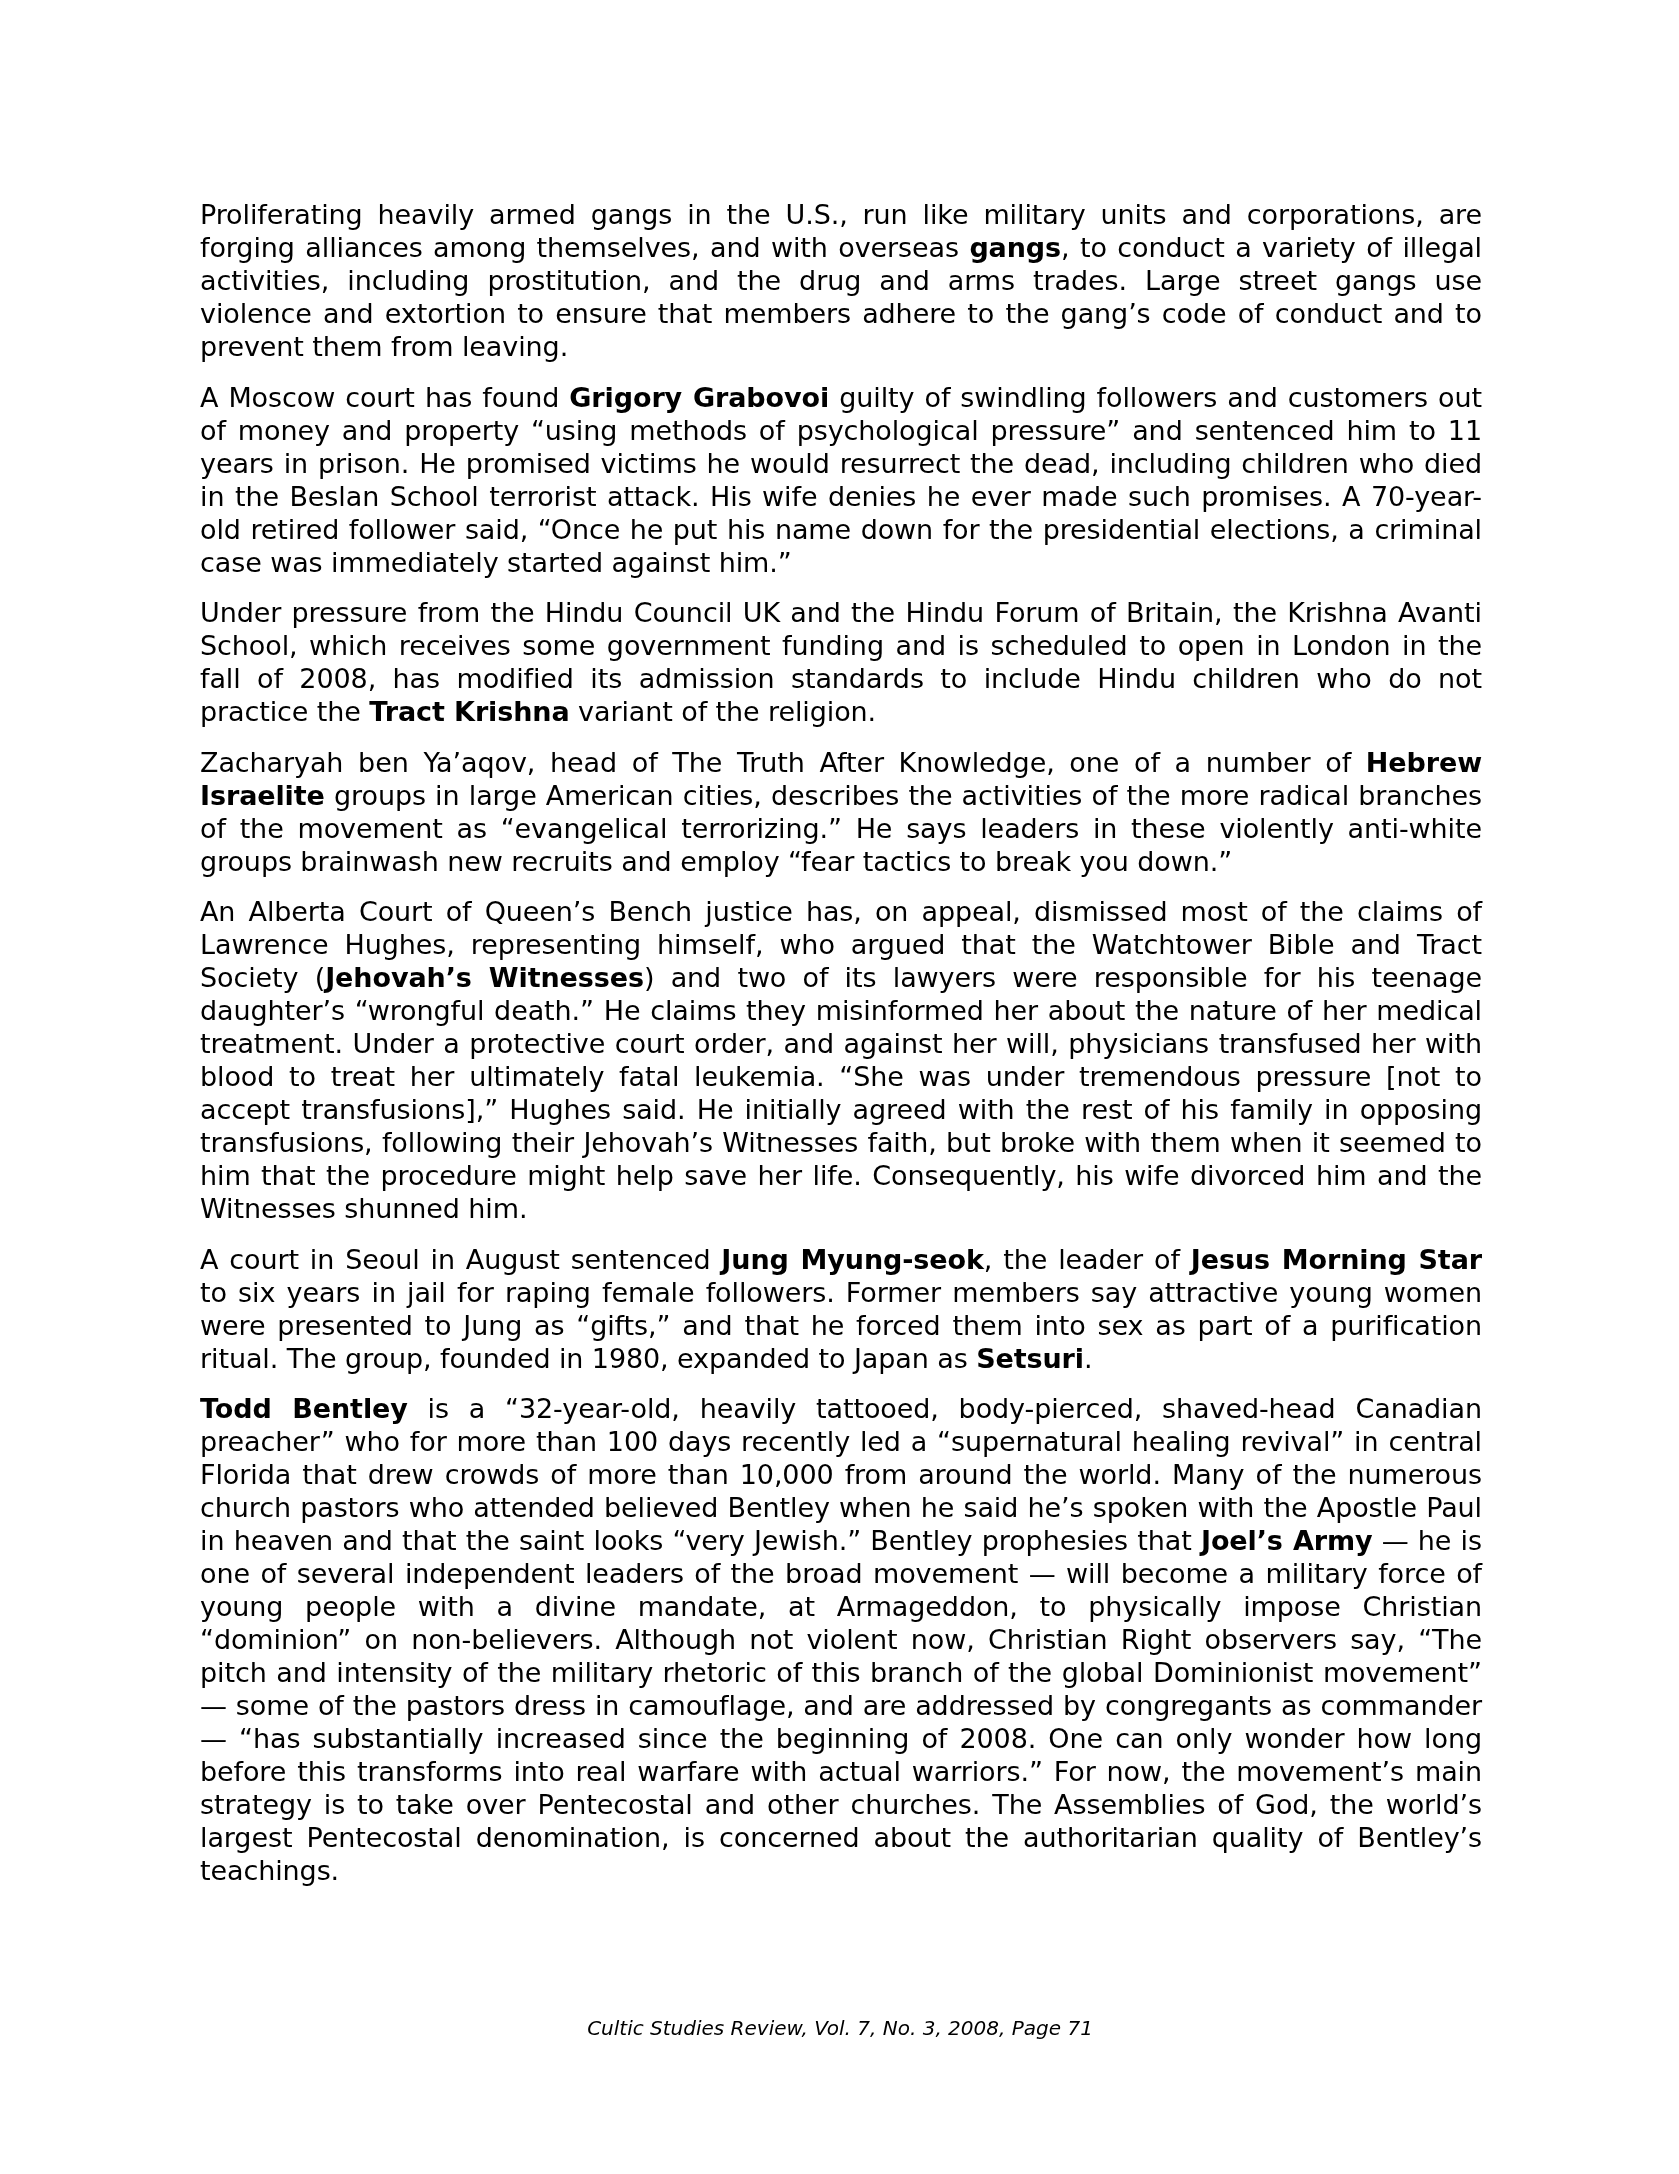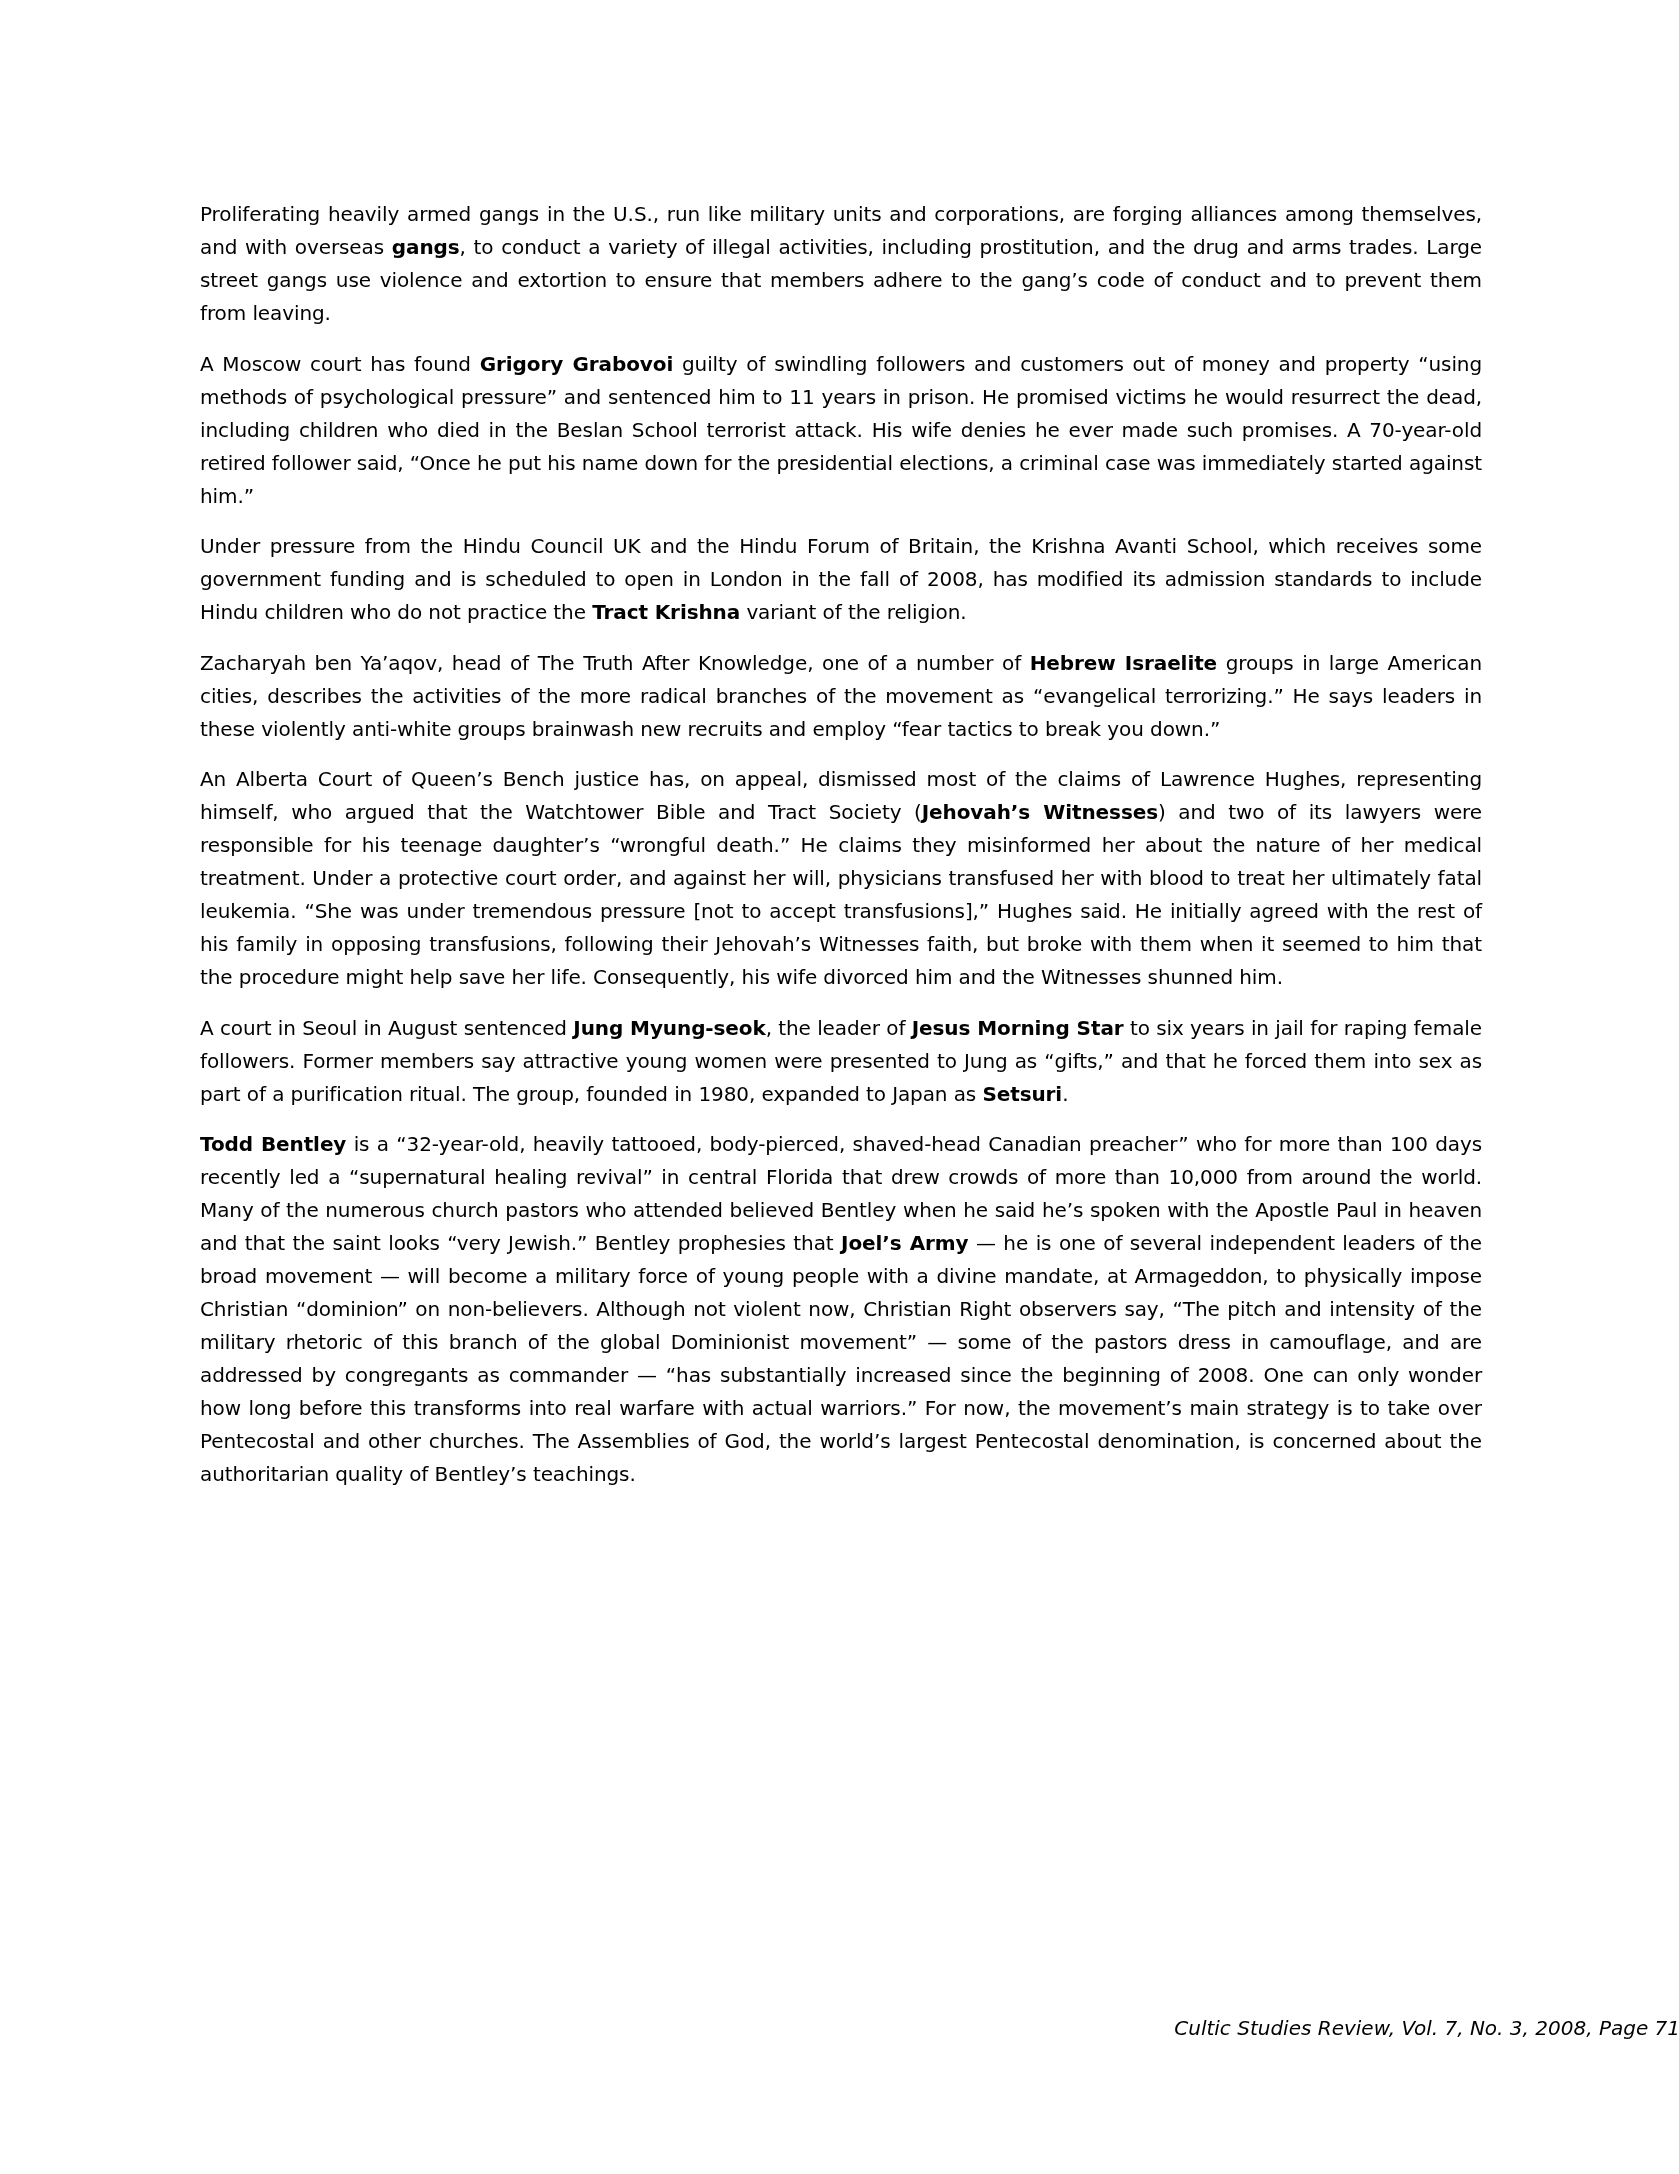--- a/index.html
+++ b/index.html
@@ -13,38 +13,38 @@
       position: relative;
       overflow: hidden;
       color: #000000;
       font-family: "DejaVu Sans", sans-serif;
     }
     .page-body {
       position: absolute;
       left: 200px;
       top: 198px;
       width: 1282px;
-      font-size: 20px;
+      font-size: 27px;
       line-height: 33px;
       letter-spacing: -0.1px;
     }
     .para {
       margin: 0 0 17.5px 0;
       text-align: justify;
       text-align-last: left;
     }
     .para b {
       font-weight: bold;
     }
     .footer {
       position: absolute;
       left: 0;
       width: 1680px;
       top: 2015px;
-      text-align: right;
+      text-align: center;
       font-style: italic;
       font-size: 20px;
       line-height: 26px;
     }
   </style>
 </head>
 <body>
 
 <div class="page-body">
   <p class="para"><span>Proliferating heavily armed gangs in the U.S., run like military units and corporations, are forging alliances among themselves, and with overseas </span><b>gangs</b><span>, to conduct a variety of illegal activities, including prostitution, and the drug and arms trades. Large street gangs use violence and extortion to ensure that members adhere to the gang’s code of conduct and to prevent them from leaving.</span></p>

